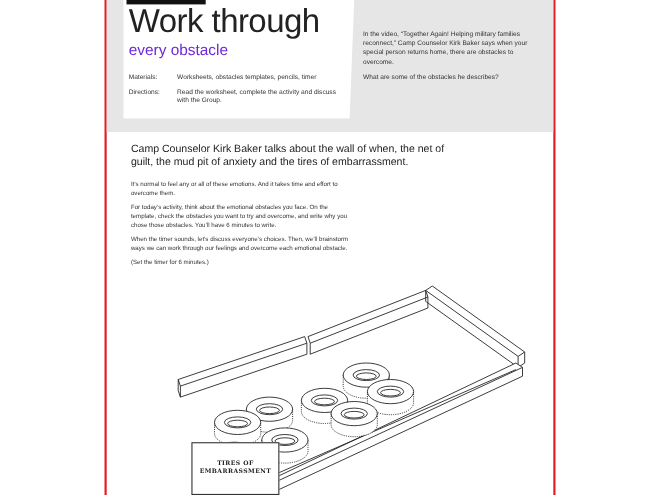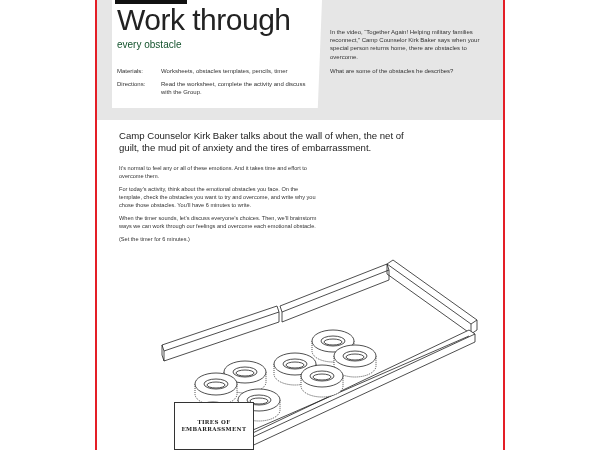--- a/index.html
+++ b/index.html
@@ -20,21 +20,21 @@
     clip-path: polygon(0 0, 100% 0, 98% 100%, 0 100%);
   }
   .tab-bar {
     position: absolute; left: 18px; top: 0; width: 72px; height: 4px; background: #111;
   }
   .title {
     position: absolute; left: 20px; top: 4px; font-size: 30px; line-height: 32px;
     color: #222; letter-spacing: -0.5px; white-space: nowrap;
   }
   .subtitle {
-    position: absolute; left: 20px; top: 37px; font-size: 10px; line-height: 16px; color: #14532d;
+    position: absolute; left: 20px; top: 37px; font-size: 14px; line-height: 16px; color: #6d28d9;
   }
   .meta-row { position: absolute; left: 20px; font-size: 6px; line-height: 8px; color: #333; }
   .meta-row .lbl { position: absolute; left: 0; width: 42px; }
   .meta-row .val { position: absolute; left: 44px; width: 150px; }
   .sidebar-text {
     position: absolute; left: 233px; top: 28px; width: 160px; font-size: 6px; line-height: 8.2px; color: #333;
   }
   .sidebar-text p { margin-bottom: 6px; }
   .lead {
     position: absolute; left: 22px; top: 130px; width: 300px; font-size: 9.6px; line-height: 12px; color: #222;

